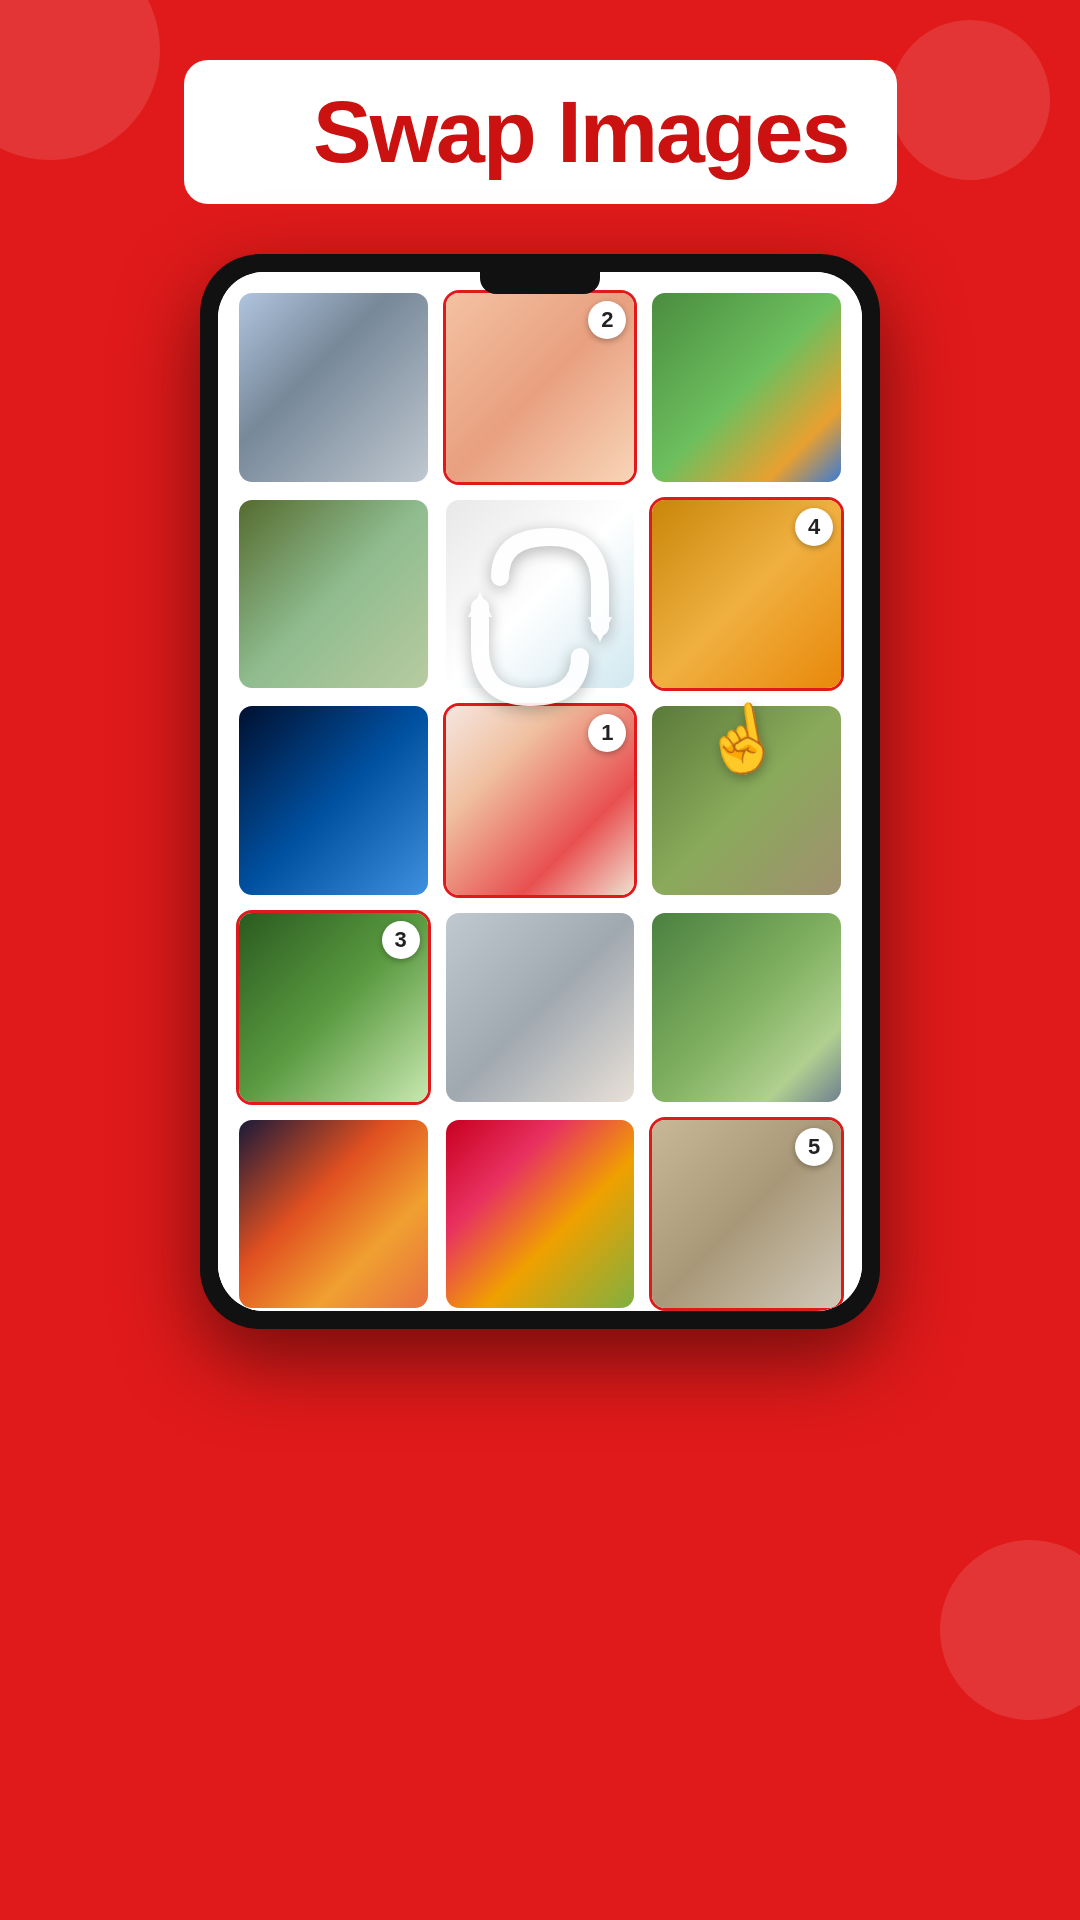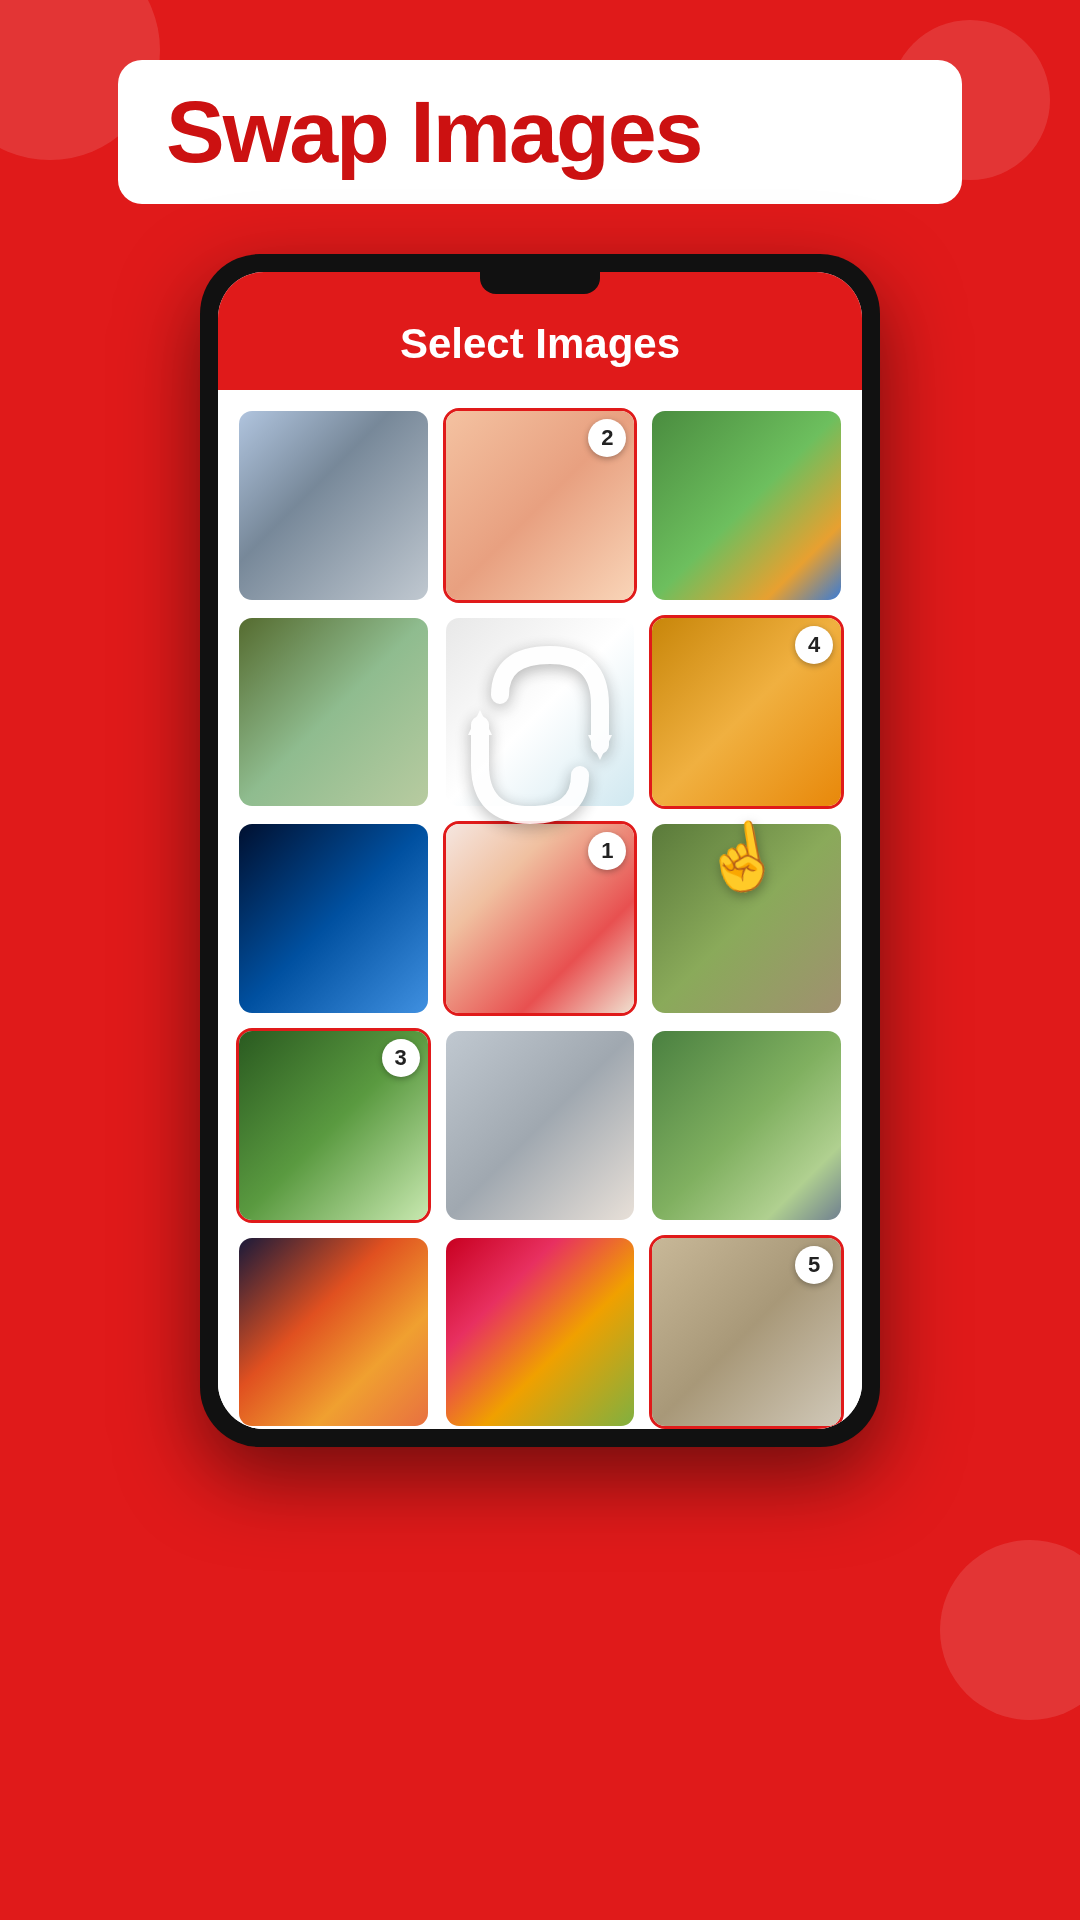--- a/index.html
+++ b/index.html
@@ -31,26 +31,26 @@
       width: 160px; height: 160px;
       top: 20px; right: 30px;
     }
     .bg-circle-br {
       width: 180px; height: 180px;
       bottom: 200px; right: -40px;
     }
 
     
     .title-area {
-      width: 844px;
+      width: 713px;
       background: white;
       border-radius: 24px;
       margin-top: 60px;
       padding: 28px 48px;
-      text-align: left;
+      text-align: right;
       z-index: 2;
     }
     .title-text {
       font-size: 88px;
       font-weight: 900;
       color: #cc1111;
       line-height: 1;
       letter-spacing: -2px;
     }
 
@@ -207,23 +207,20 @@
 <div class="bg-circle bg-circle-br"></div>
 
 <div class="title-area">
   <span class="title-text">Swap Images</span>
 </div>
 
 <div class="phone-wrap">
   <div class="phone-notch"></div>
   <div class="phone-inner">
 
-    <div class="app-header">
-      <span class="app-header-title">Select Images</span>
-    </div>
 
     <div style="position:relative;">
       <div class="image-grid" id="image-grid">
 
       <div class="grid-item">
             <div class="img-placeholder img-city1"></div>
           </div>
           <div class="grid-item selected">
             <div class="img-placeholder img-girl"></div>
             <div class="badge">2</div>

